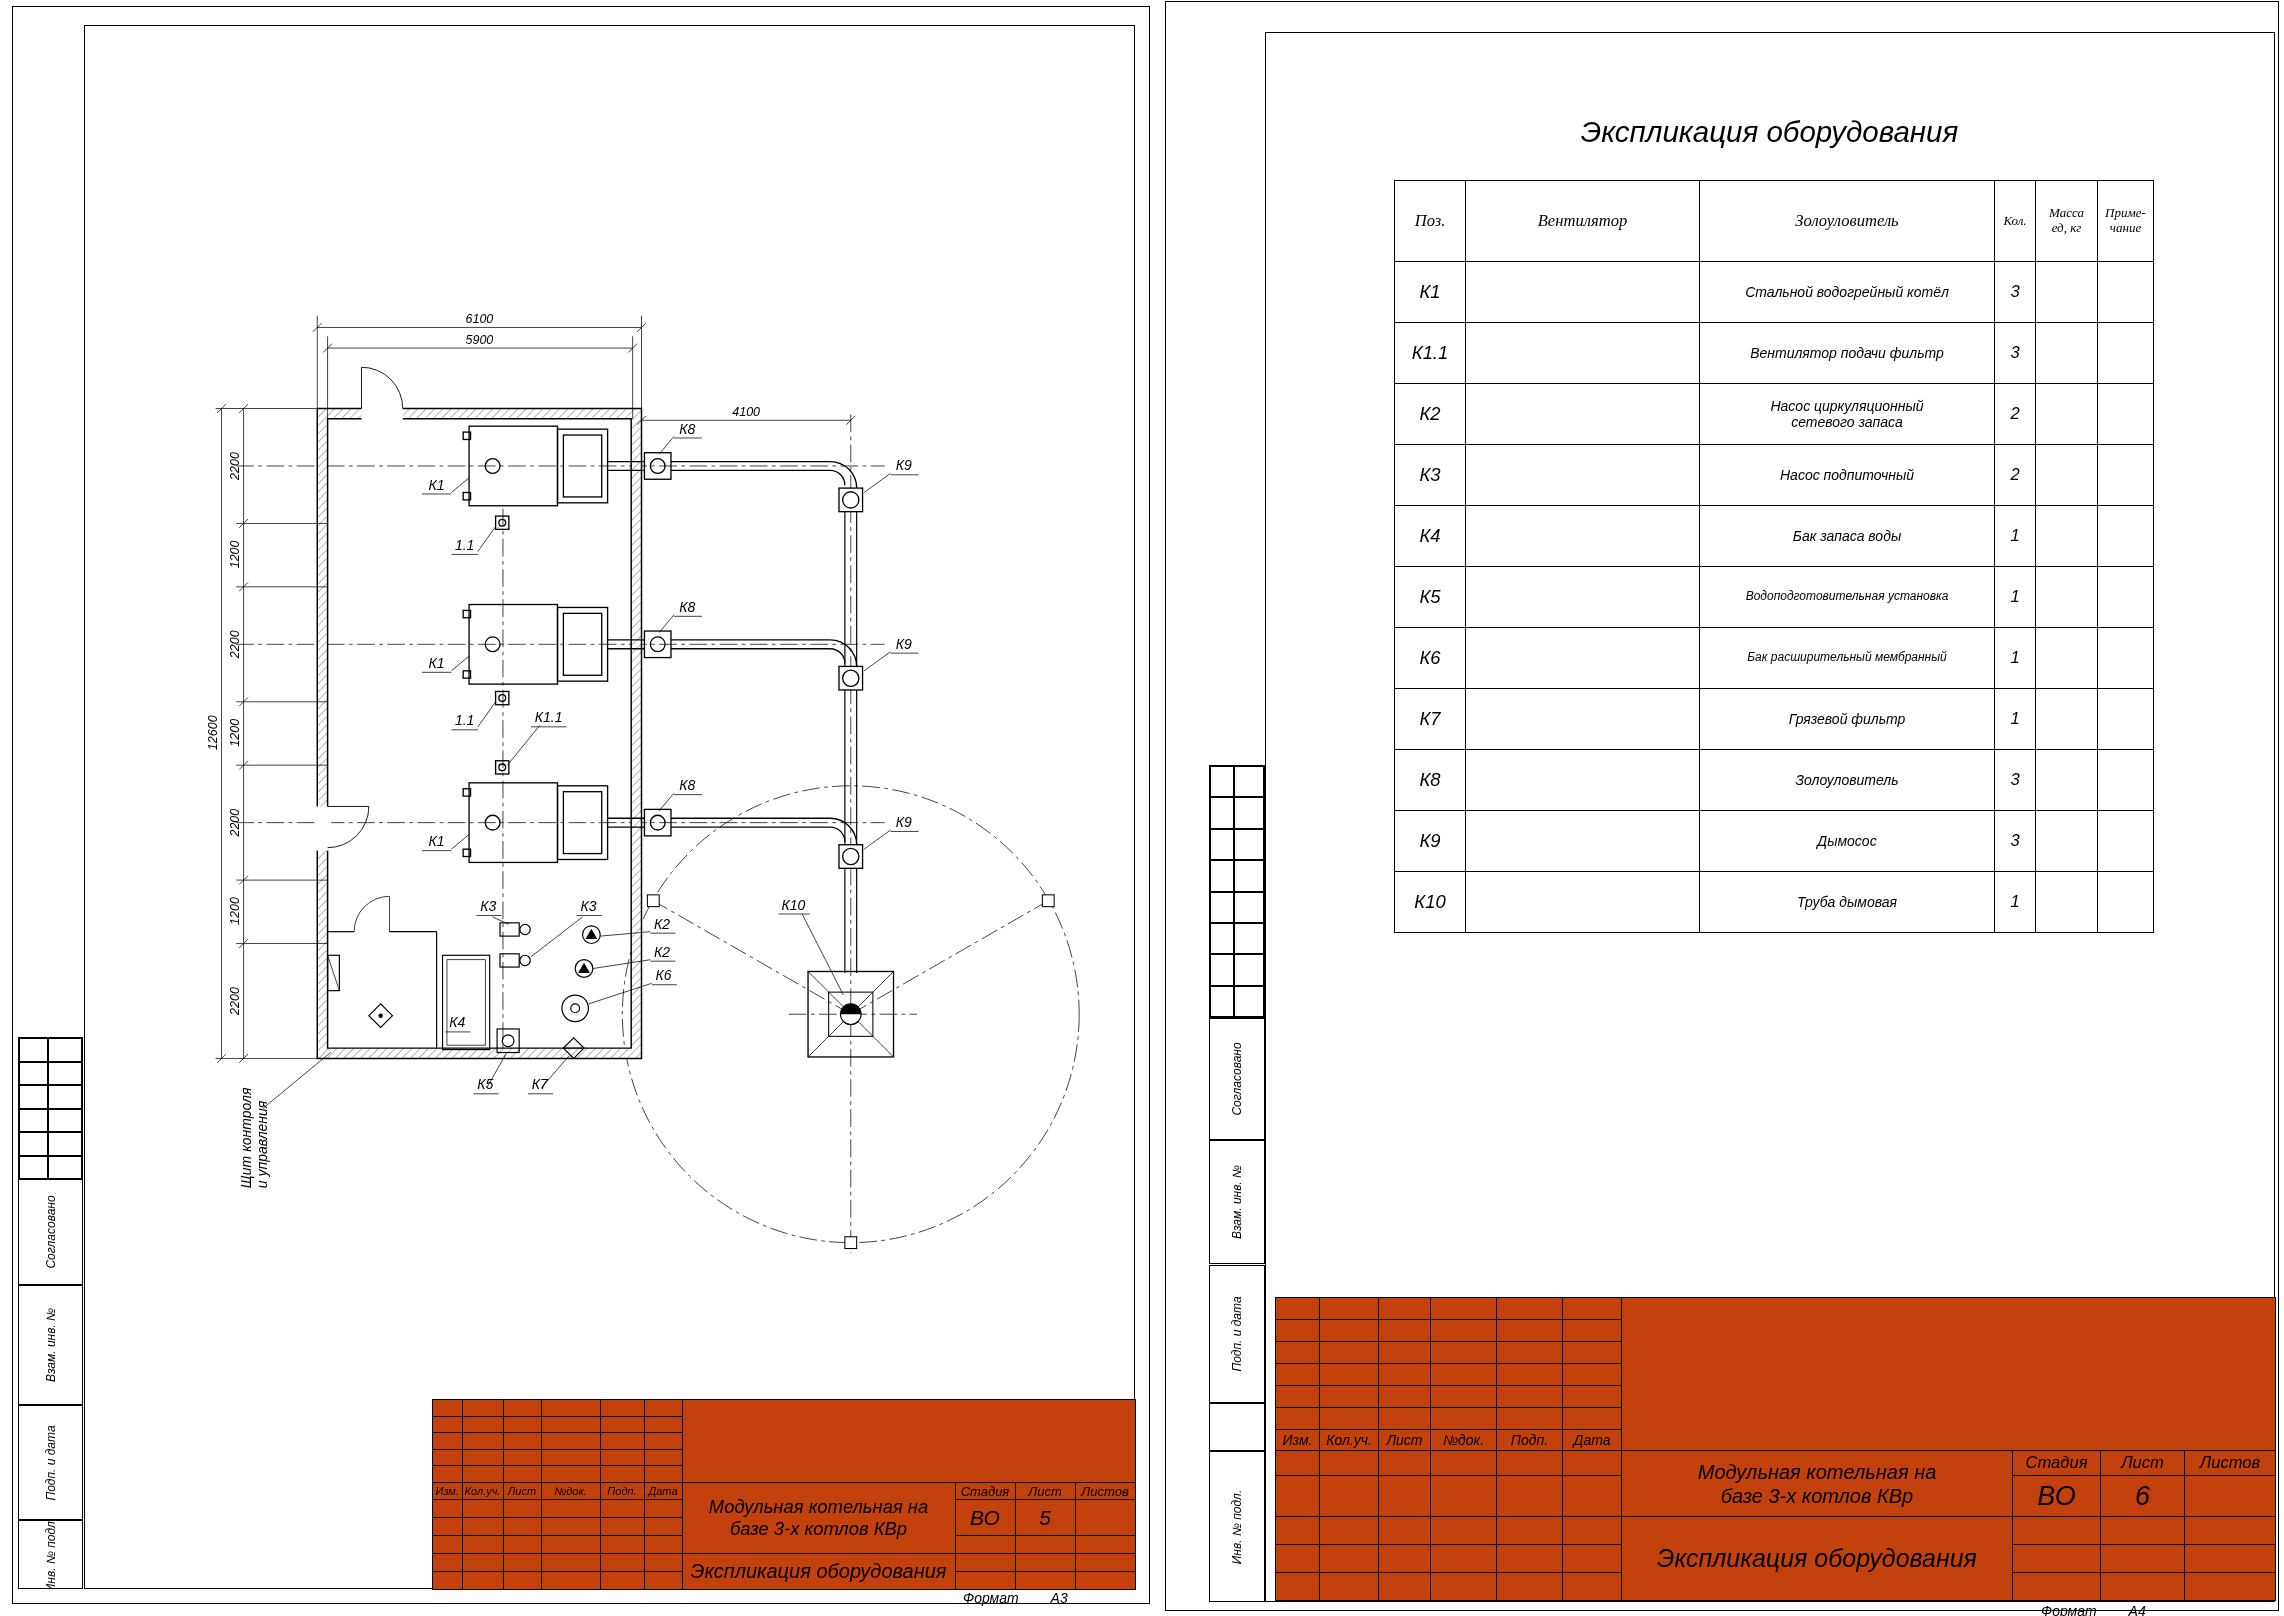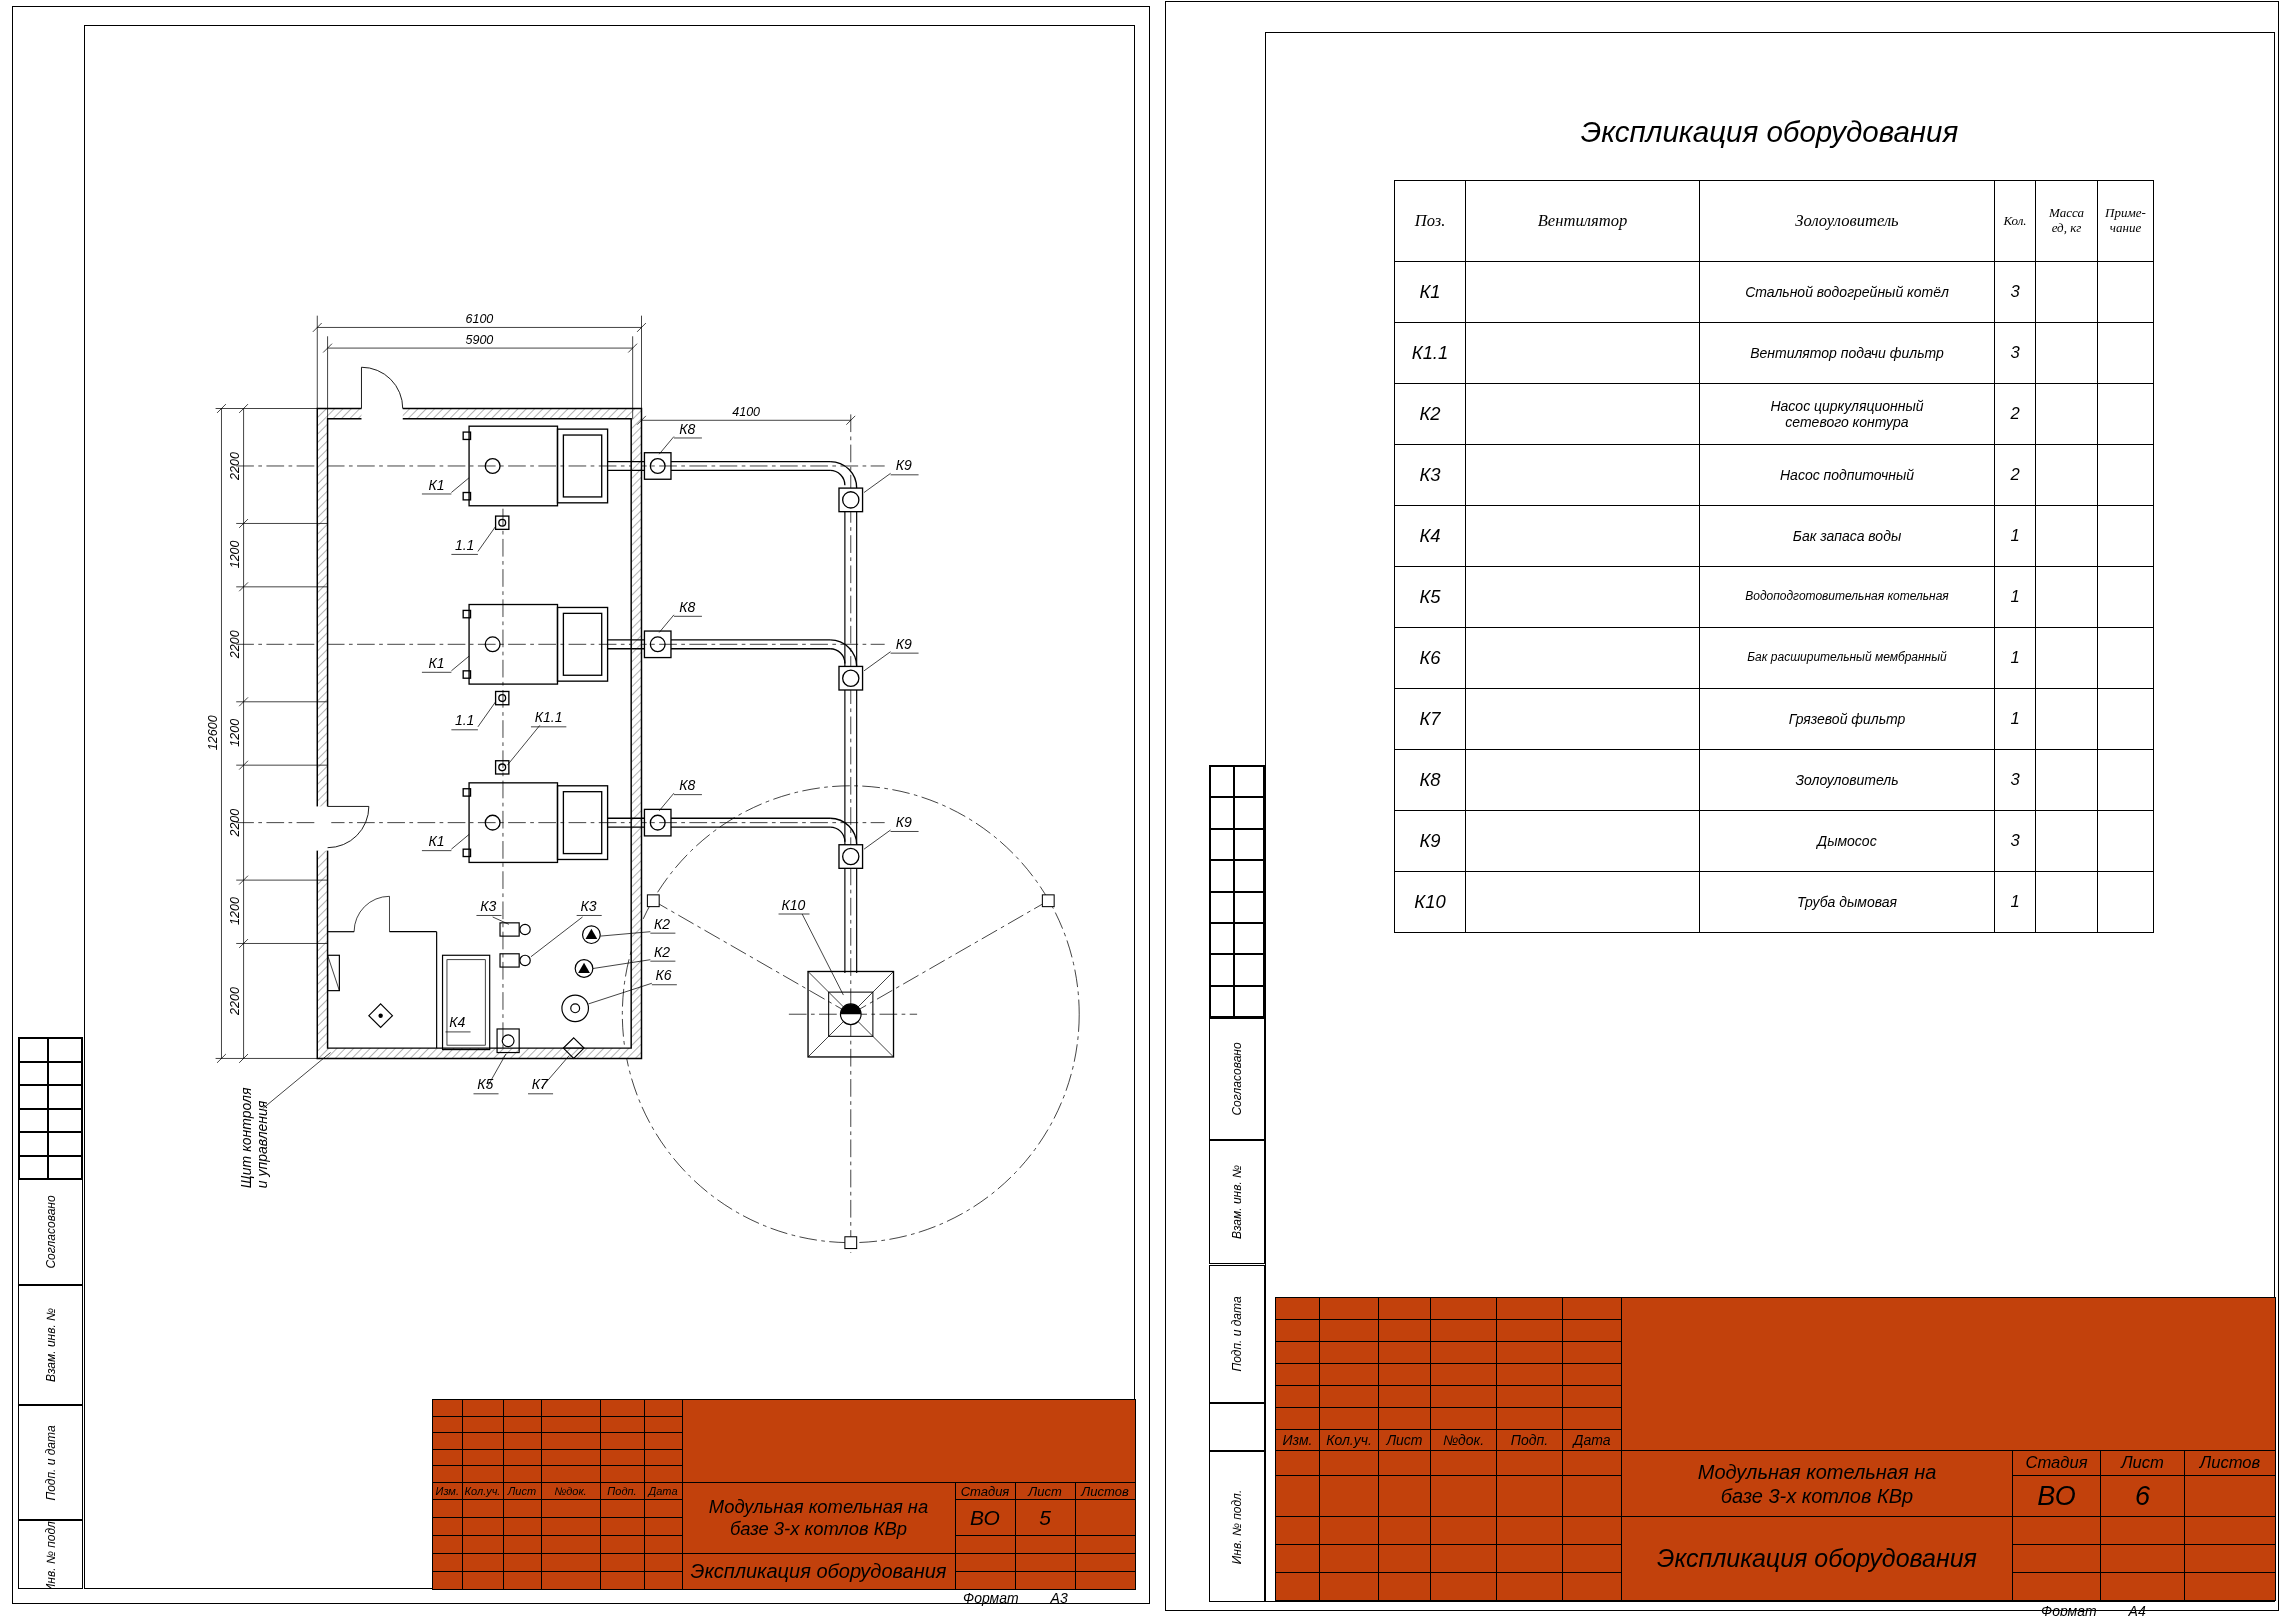--- a/index.html
+++ b/index.html
@@ -558,21 +558,21 @@
           <td></td>
       <td class="name">Вентилятор подачи фильтр</td>
           <td class="qty">3</td>
       <td></td>
           <td></td>
         </tr>
     <tr style="height:61px">
       <td class="pos">К2</td>
           <td></td>
       <td class="name">Насос циркуляционный
-сетевого контура</td>
+сетевого запаса</td>
           <td class="qty">2</td>
       <td></td>
           <td></td>
         </tr>
     <tr style="height:61px">
       <td class="pos">К3</td>
           <td></td>
       <td class="name">Насос подпиточный</td>
           <td class="qty">2</td>
       <td></td>
@@ -582,21 +582,21 @@
       <td class="pos">К4</td>
           <td></td>
       <td class="name">Бак запаса воды</td>
           <td class="qty">1</td>
       <td></td>
           <td></td>
         </tr>
     <tr style="height:61px">
       <td class="pos">К5</td>
           <td></td>
-      <td class="name cond">Водоподготовительная котельная</td>
+      <td class="name cond">Водоподготовительная установка</td>
           <td class="qty">1</td>
       <td></td>
           <td></td>
         </tr>
     <tr style="height:61px">
       <td class="pos">К6</td>
           <td></td>
       <td class="name cond">Бак расширительный мембранный</td>
           <td class="qty">1</td>
       <td></td>

